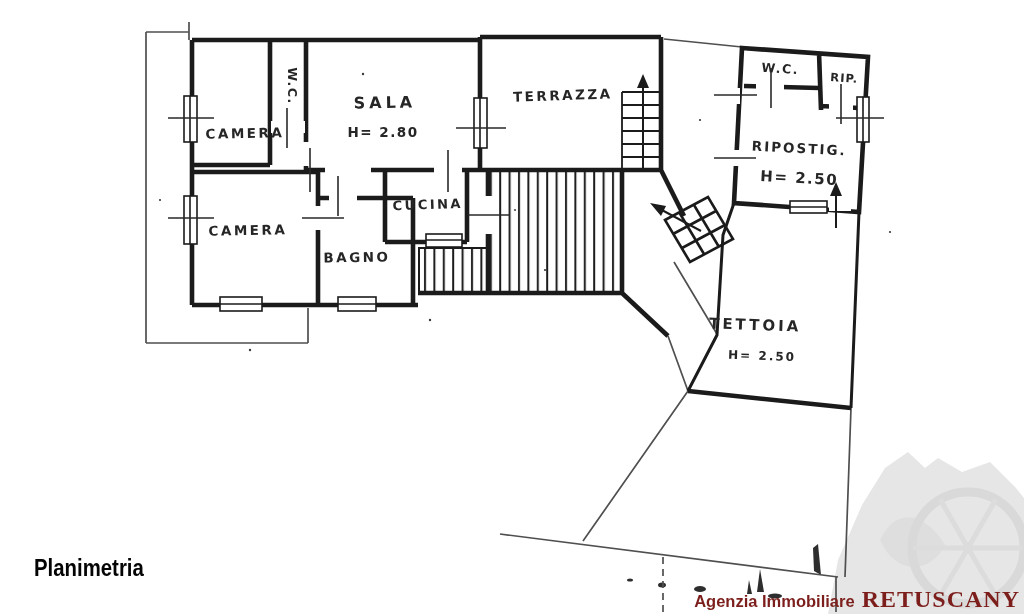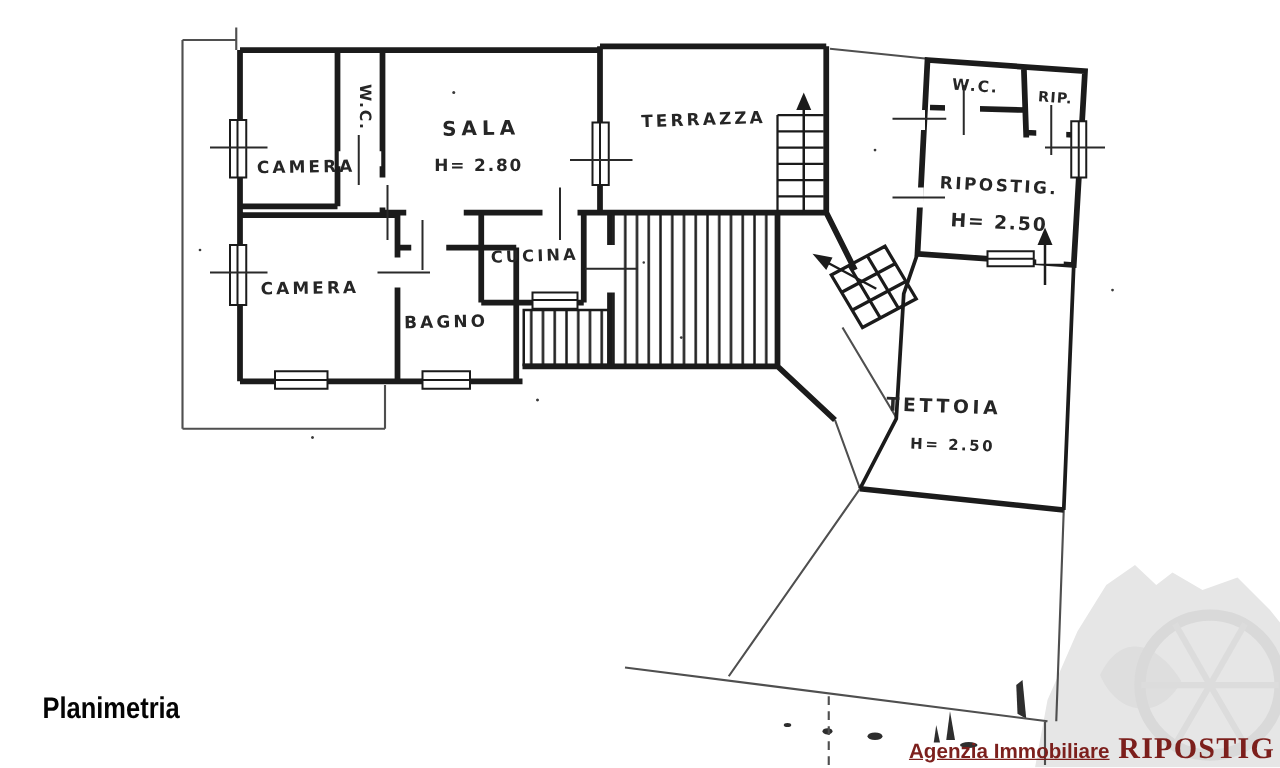--- a/index.html
+++ b/index.html
@@ -7,21 +7,21 @@
          font-family:"Liberation Sans",sans-serif;}
   svg{position:absolute;left:0;top:0;}
   .plan-label{font-family:"DejaVu Sans",sans-serif;font-weight:700;fill:#262626;}
   .w{stroke:var(--ink,#1b1b1b);}
   .b{stroke:var(--boundary,#4f4f4f);}
   .caption{position:absolute;left:34px;top:554px;
            font:700 21px "Liberation Sans",sans-serif;color:#040404;
            transform:scale(.97,1.14);transform-origin:left top;}
   .agency{position:absolute;right:4px;bottom:1px;display:flex;align-items:baseline;gap:7px;
           color:var(--agency-red,#7c1f1c);white-space:nowrap;}
-  .agency .pre{font:700 16.5px "Liberation Sans",sans-serif;text-decoration:underline;}
+  .agency .pre{font:700 16.5px "Liberation Sans",sans-serif;}
   .agency .name{font:700 24px "Liberation Serif",serif;letter-spacing:1px;}
 </style>
 </head>
 <body>
 
 <div class="stage">
   <svg width="1024" height="614" viewBox="0 0 1024 614">
     <defs>
       <pattern id="vhatch" width="9.4" height="10" patternUnits="userSpaceOnUse">
         <path d="M2,0 V10" stroke="#1b1b1b" stroke-width="2"></path>
@@ -165,15 +165,15 @@
     <text class="plan-label" x="799" y="153" font-size="13.5" letter-spacing="2" text-anchor="middle" transform="rotate(3 799 153)">RIPOSTIG.</text>
     <text class="plan-label" x="799" y="183" font-size="15" letter-spacing="1.5" text-anchor="middle" transform="rotate(3 799 183)">H= 2.50</text>
     <text class="plan-label" x="755" y="330" font-size="15" letter-spacing="3" text-anchor="middle" transform="rotate(2 755 330)">TETTOIA</text>
     <text class="plan-label" x="762" y="360" font-size="12" letter-spacing="2" text-anchor="middle" transform="rotate(2 762 360)">H= 2.50</text>
   </svg>
 
   <div class="caption">Planimetria</div>
 
   <div class="agency">
     <span class="pre">Agenzia Immobiliare</span>
-    <span class="name">RIPOSTIG</span>
+    <span class="name">RETUSCANY</span>
   </div>
 </div>
 
 </body></html>

